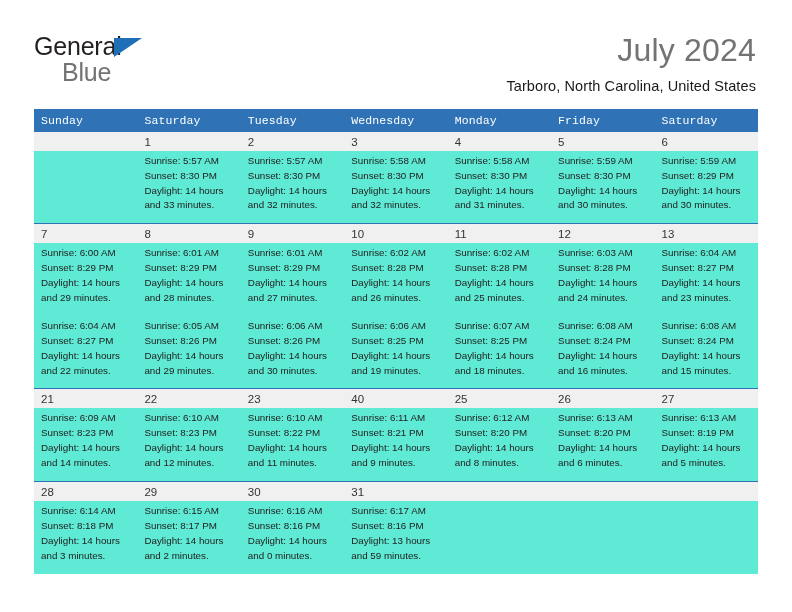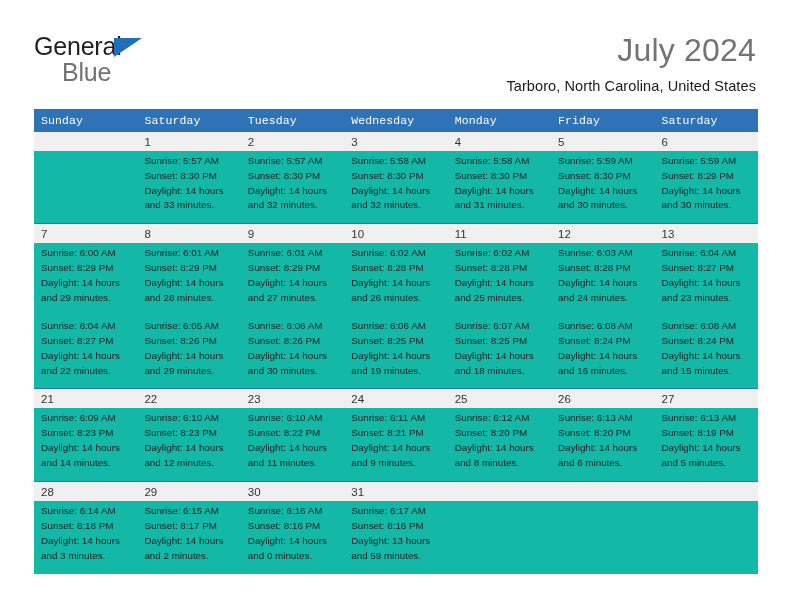--- a/index.html
+++ b/index.html
@@ -109,21 +109,21 @@
     padding: 4px 0 3px 7px;
     height: 18px;
     box-sizing: border-box;
     vertical-align: top;
     border-top: 1px solid #2f72b5;
   }
   tr.daynum-row.first td {
     border-top: none;
   }
   tr.info-row td {
-    background: #14b8a6;
+    background: #5eead4;
     font-size: 9.8px;
     color: #222222;
     padding: 3px 6px 10px 7px;
     vertical-align: top;
     line-height: 1.52;
     height: 70px;
     box-sizing: border-box;
   }
   .line { display: block; white-space: nowrap; }
 </style>
@@ -303,21 +303,21 @@
               <span class="line">Sunrise: 6:08 AM</span>
               <span class="line">Sunset: 8:24 PM</span>
               <span class="line">Daylight: 14 hours</span>
               <span class="line">and 15 minutes.</span>
             </td>
           </tr>
           <tr class="daynum-row">
             <td>21</td>
             <td>22</td>
             <td>23</td>
-            <td>24</td>
+            <td>40</td>
             <td>25</td>
             <td>26</td>
             <td>27</td>
           </tr>
           <tr class="info-row">
             <td>
               <span class="line">Sunrise: 6:09 AM</span>
               <span class="line">Sunset: 8:23 PM</span>
               <span class="line">Daylight: 14 hours</span>
               <span class="line">and 14 minutes.</span>

